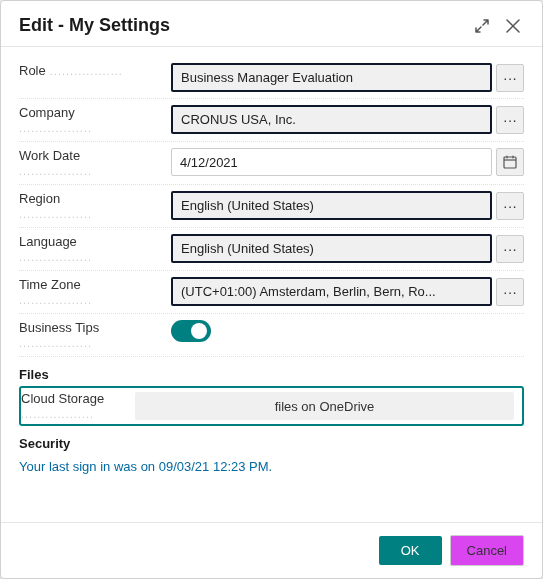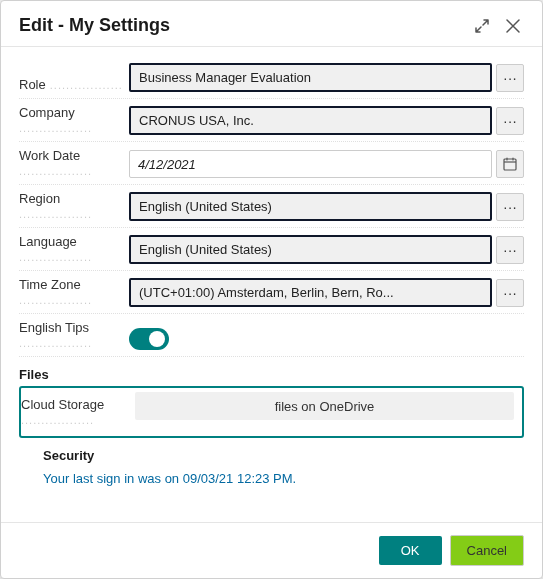--- a/index.html
+++ b/index.html
@@ -48,24 +48,25 @@
       display: flex;
       align-items: center;
       justify-content: center;
     }
     .dialog-body {
       padding: 10px 18px 10px 18px;
       flex: 1;
     }
     .form-row {
       display: flex;
-      align-items: flex-end;
+      align-items: flex-start;
       padding: 6px 0;
       border-bottom: 1px dotted #e0e0e0;
       min-height: 36px;
+      gap: 42px;
     }
     .form-label {
       width: 110px;
       min-width: 110px;
       font-size: 13px;
       color: #333;
       position: relative;
     }
     .form-label::after {
       content: ' ..................';
@@ -87,21 +88,20 @@
       font-size: 13px;
       color: #222;
       border-radius: 2px;
       min-height: 28px;
       display: flex;
       align-items: center;
     }
     .form-value.date-field {
       background: #fff;
       border: 1px solid #ccc;
-      font-style: italic;
     }
     .ellipsis-btn {
       background: #f0f0f0;
       border: 1px solid #ccc;
       border-radius: 2px;
       width: 28px;
       height: 28px;
       cursor: pointer;
       display: flex;
       align-items: center;
@@ -195,26 +195,25 @@
       flex: 1;
       background: #f0f0f0;
       font-size: 13px;
       color: #333;
       padding: 5px 8px;
       text-align: center;
       min-height: 28px;
       display: flex;
       align-items: center;
       justify-content: center;
-      margin: 4px 8px 16px 4px;
+      margin: 4px 8px 4px 4px;
       border-radius: 2px;
     }
     .security-section {
       margin-top: 4px;
-      margin-left: 24px;
     }
     .security-label {
       font-size: 13px;
       font-weight: 600;
       color: #1a1a1a;
       padding: 6px 0 4px 0;
     }
     .security-text {
       font-size: 13px;
       color: #0369a1;
@@ -232,21 +231,21 @@
       background: #008080;
       color: #fff;
       border: none;
       border-radius: 2px;
       padding: 7px 22px;
       font-size: 13px;
       cursor: pointer;
       font-weight: 500;
     }
     .btn-cancel {
-      background: #84cc16;
+      background: #d946ef;
       color: #333;
       border: 1px solid #ccc;
       border-radius: 2px;
       padding: 7px 16px;
       font-size: 13px;
       cursor: pointer;
     }
   </style>
 </head>
 <body>
@@ -320,21 +319,21 @@
     <div class="form-row">
       <div class="form-label">Time Zone</div>
       <div class="form-value-wrapper">
         <div class="form-value">(UTC+01:00) Amsterdam, Berlin, Bern, Ro...</div>
         <button class="ellipsis-btn">···</button>
       </div>
     </div>
 
 
     <div class="form-row">
-      <div class="form-label">English Tips</div>
+      <div class="form-label">Business Tips</div>
       <div class="form-value-wrapper">
         <div class="toggle-wrapper">
           <label class="toggle">
 
             <span class="toggle-slider"></span>
           </label>
         </div>
       </div>
     </div>
 

